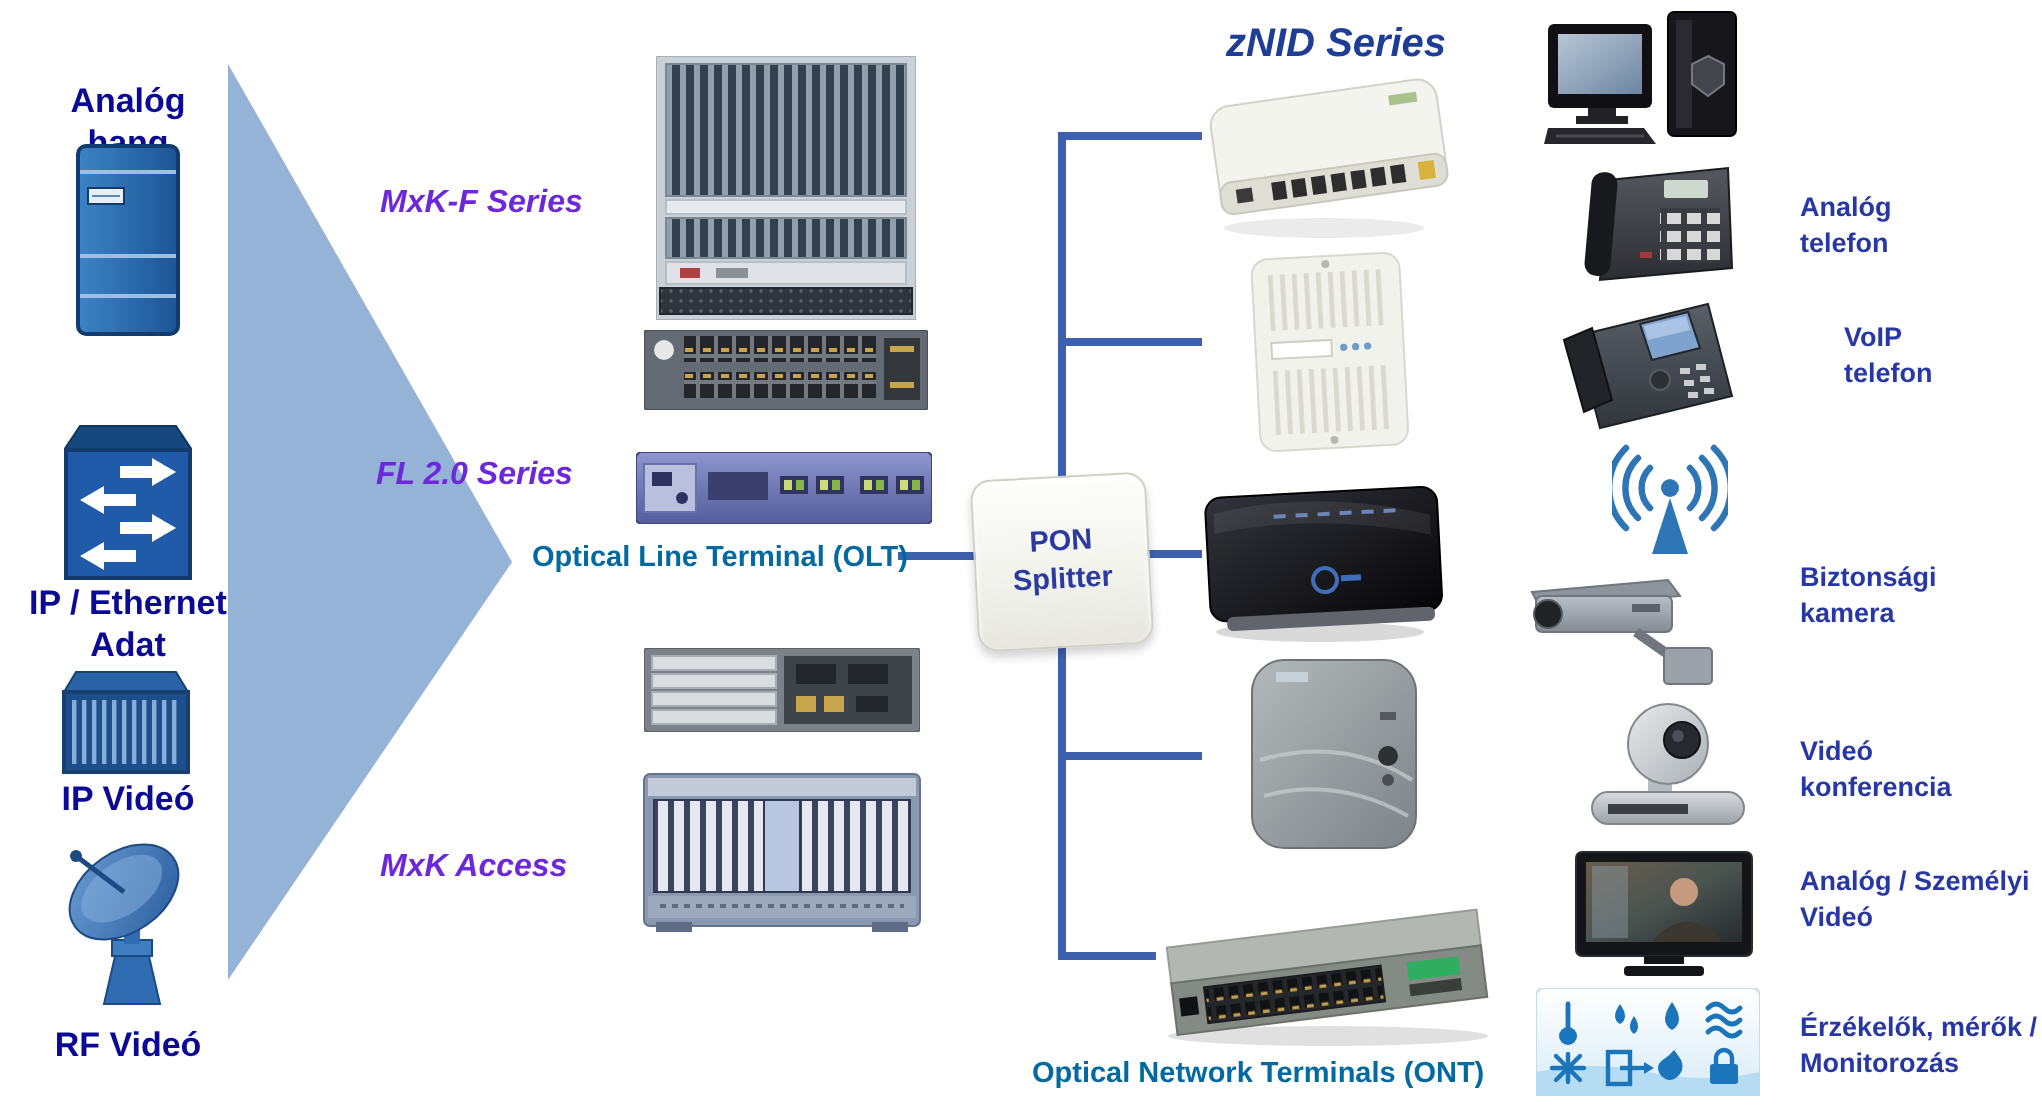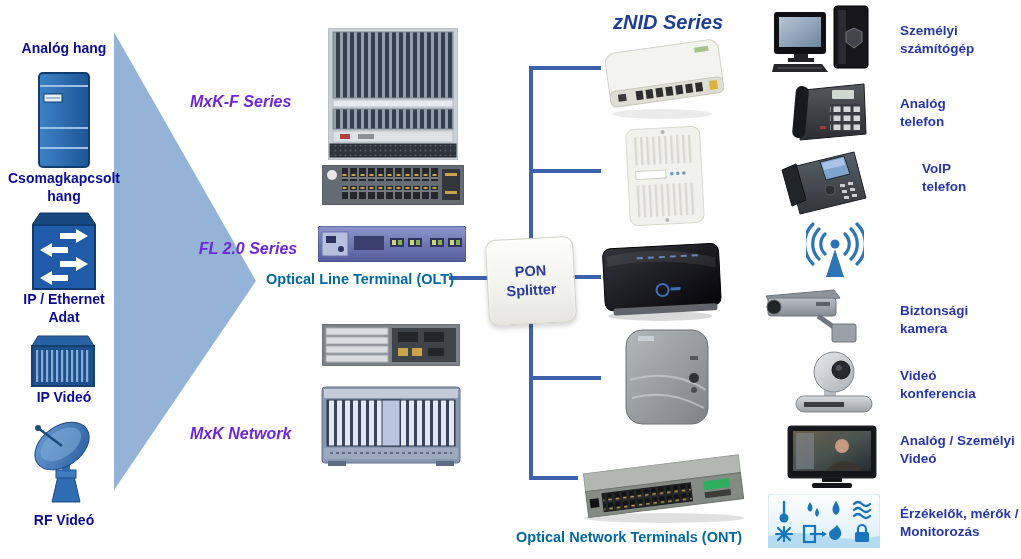--- a/index.html
+++ b/index.html
@@ -1,20 +1,20 @@
 <!DOCTYPE html>
 <html><head>
 <meta charset="utf-8">
 <style>
   html,body{margin:0;padding:0;background:#ffffff;}
   #canvas{position:relative;width:1021px;height:559px;background:#ffffff;overflow:hidden;
           font-family:"Liberation Sans","DejaVu Sans",sans-serif;}
   .abs{position:absolute;}
   .lbl{white-space:pre-line;line-height:1.25;}
-  .left-lbl{color:#0a0a96;font-size:14px;font-weight:700;text-align:center;}
+  .left-lbl{color:#0a0a96;font-size:17px;font-weight:700;text-align:center;}
   .series-lbl{color:#6d28d9;font-size:16px;font-weight:800;font-style:italic;}
   .caption-lbl{color:#0369a1;font-size:14.5px;font-weight:700;}
   .end-lbl{color:#2737a6;font-size:13.5px;font-weight:700;text-align:left;line-height:1.35;}
   .title-lbl{color:#1e3e95;font-size:20px;font-weight:700;font-style:italic;text-align:left;}
   #splitter{left:487px;top:238px;width:86px;height:84px;transform:rotate(-3deg);
             background:linear-gradient(180deg,#fdfdfb 0%,#f3f3ee 55%,#e7e7e0 100%);
             border:1px solid #d0d0c7;border-radius:10px;
             box-shadow:inset 0 2px 3px #ffffff,0 3px 5px rgba(0,0,0,0.18);
             display:flex;align-items:center;justify-content:center;text-align:center;
             color:#2b3a9e;font-size:14.5px;font-weight:700;line-height:1.3;}
@@ -47,22 +47,20 @@
         </linearGradient>
       </defs>
     <rect x="1" y="1" width="50" height="94" rx="4" fill="url(#gSrv)" stroke="#123c6e" stroke-width="2"></rect>
     <line x1="2" y1="14" x2="50" y2="14" stroke="#9cc0e4" stroke-width="2"></line>
     <rect x="6" y="22" width="18" height="8" fill="#e8eef5" stroke="#123c6e"></rect>
     <line x1="8" y1="26" x2="22" y2="26" stroke="#5a87b5"></line>
     <line x1="2" y1="56" x2="50" y2="56" stroke="#9cc0e4" stroke-width="2"></line>
     <line x1="2" y1="76" x2="50" y2="76" stroke="#9cc0e4" stroke-width="2"></line>
   </svg>
 
-  <div class="abs lbl left-lbl" style="left:8px;top:170px;width:112px;">Csomagkapcsolt
-hang</div>
 
   <svg class="abs" style="left:32px;top:211px;" width="64" height="80">
     <polygon points="8,2 56,2 64,14 0,14" fill="#17477f" stroke="#10355f"></polygon>
     <rect x="1" y="14" width="62" height="64" fill="#1f5ba8" stroke="#123c6e" stroke-width="2"></rect>
     <g fill="#ffffff">
       <polygon points="28,22 44,22 44,18 56,25 44,32 44,28 28,28"></polygon>
       <polygon points="36,36 20,36 20,32 8,39 20,46 20,42 36,42"></polygon>
       <polygon points="28,50 44,50 44,46 56,53 44,60 44,56 28,56"></polygon>
       <polygon points="36,64 20,64 20,60 8,67 20,74 20,70 36,70"></polygon>
     </g>
@@ -99,22 +97,22 @@
       <ellipse cx="34" cy="32" rx="30" ry="20" fill="url(#gDish)" stroke="#1c4a82"></ellipse>
       <ellipse cx="34" cy="30" rx="23" ry="13" fill="#89b2dd" opacity="0.5"></ellipse>
     </g>
     <line x1="10" y1="14" x2="34" y2="32" stroke="#1c4a82" stroke-width="2.5"></line>
     <circle cx="10" cy="14" r="3" fill="#1c4a82"></circle>
   </svg>
 
   <div class="abs lbl left-lbl" style="left:14px;top:512px;width:100px;">RF Videó</div>
 
   <div class="abs lbl series-lbl" style="left:190px;top:92px;width:120px;">MxK-F Series</div>
-  <div class="abs lbl series-lbl" style="left:188px;top:239px;width:120px;text-align:center;">FL 2.0 Series</div>
-  <div class="abs lbl series-lbl" style="left:190px;top:424px;width:120px;">MxK Network</div>
+  <div class="abs lbl series-lbl" style="left:188px;top:228px;width:120px;">FL 2.0 Series</div>
+  <div class="abs lbl series-lbl" style="left:190px;top:424px;width:120px;">MxK Access</div>
   <div class="abs lbl caption-lbl" style="left:266px;top:270px;width:195px;">Optical Line Terminal (OLT)</div>
 
   <svg class="abs" style="left:328px;top:28px;" width="130" height="132">
     <defs>
       <pattern id="slots" width="7" height="10" patternUnits="userSpaceOnUse">
         <rect width="7" height="10" fill="#93a0ab"></rect>
           <rect x="1" width="4" height="10" fill="#32414d"></rect>
         </pattern>
       <pattern id="vent" width="5" height="5" patternUnits="userSpaceOnUse">
         <rect width="5" height="5" fill="#2f353c"></rect>
@@ -462,27 +460,25 @@
       <line x1="42" y1="40" x2="54" y2="40"></line>
       <polygon points="54,37 59,40 54,43" fill="#1b75bb" stroke="none"></polygon>
     </g>
     <path d="M69,31 c3,4 5,6 4,10 c-1,3 -4,5 -6,5 c-3,0 -6,-3 -6,-6 c0,-4 4,-4 8,-9 z" fill="#1b75bb"></path>
     <g>
       <path d="M90,38 v-3 a4,4 0 0 1 8,0 v3" stroke="#1b75bb" stroke-width="2.2" fill="none"></path>
       <rect x="87" y="38" width="14" height="10" rx="1.5" fill="#1b75bb"></rect>
     </g>
   </svg>
 
-  <div class="abs lbl end-lbl" style="left:900px;top:22px;width:120px;">Személyi
-számítógép</div>
   <div class="abs lbl end-lbl" style="left:900px;top:95px;width:120px;">Analóg
 telefon</div>
   <div class="abs lbl end-lbl" style="left:900px;top:160px;width:120px;margin-left:22px;">VoIP
 telefon</div>
-  <div class="abs lbl end-lbl" style="left:900px;top:302px;width:120px;">Biztonsági
+  <div class="abs lbl end-lbl" style="left:900px;top:280px;width:120px;">Biztonsági
 kamera</div>
   <div class="abs lbl end-lbl" style="left:900px;top:367px;width:120px;">Videó
 konferencia</div>
   <div class="abs lbl end-lbl" style="left:900px;top:432px;width:120px;">Analóg / Személyi
 Videó</div>
   <div class="abs lbl end-lbl" style="left:900px;top:505px;width:122px;">Érzékelők, mérők /
 Monitorozás</div>
 
 </div>
 

